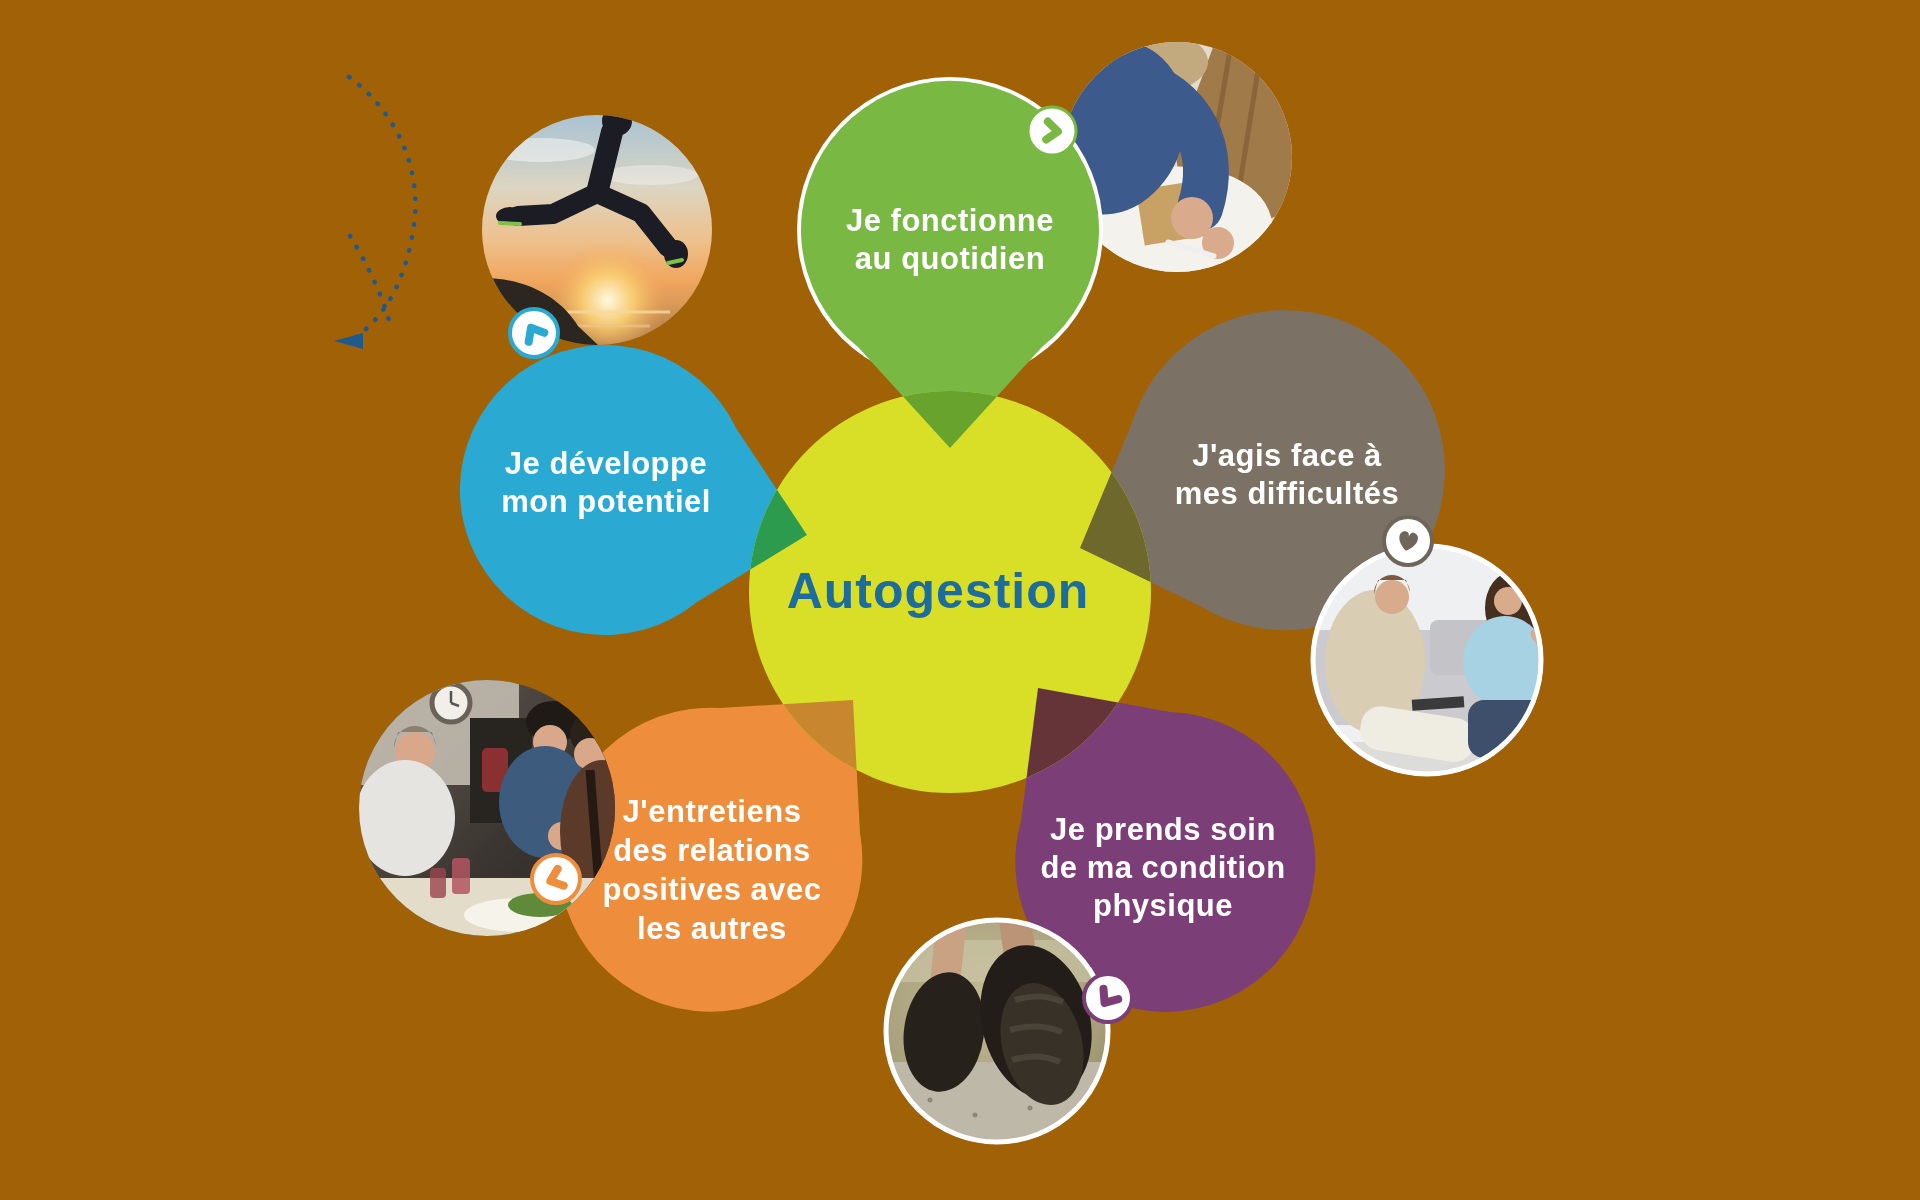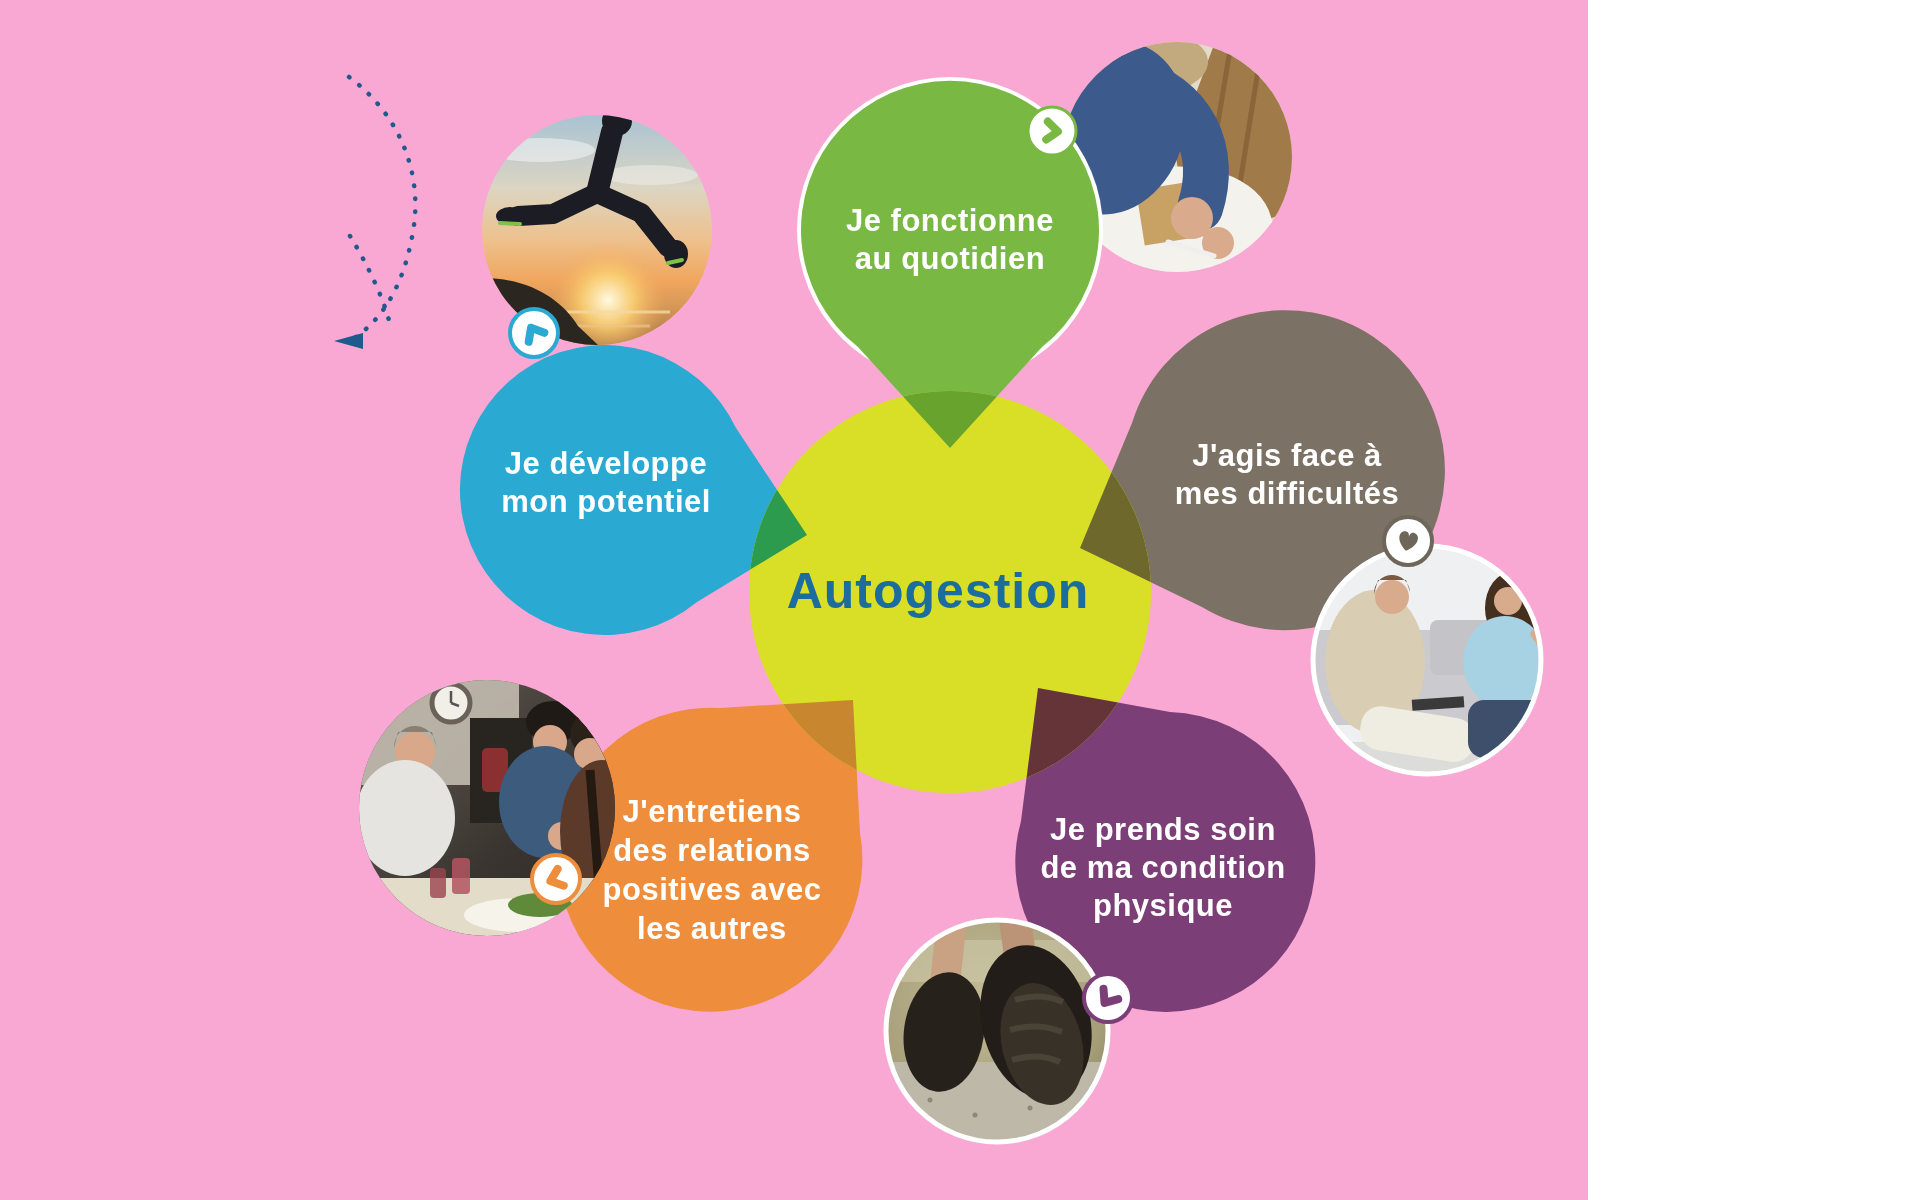--- a/index.html
+++ b/index.html
@@ -1,16 +1,16 @@
 <!DOCTYPE html>
 <html><head>
 <meta charset="utf-8">
 <style>
   html,body{margin:0;padding:0;background:#ffffff;}
-  .stage{position:relative;width:1588px;height:1200px;background:#f9a8d4;overflow:hidden;}
+  .stage{position:relative;width:1920px;height:1200px;background:#a16207;overflow:hidden;}
   svg{display:block;}
   .petal-label{font-family:"Liberation Sans",sans-serif;font-weight:700;font-size:31px;fill:#ffffff;text-anchor:middle;letter-spacing:.5px;}
   .center-label{font-family:"Liberation Sans",sans-serif;font-weight:700;font-size:50px;text-anchor:middle;letter-spacing:1px;}
   .dotted{fill:none;stroke-width:4.5;stroke-linecap:round;stroke-dasharray:0.5 12.5;}
   .icon-ring{fill:#ffffff;}
   .chev{fill:none;stroke-width:8;stroke-linecap:round;stroke-linejoin:round;}
 </style>
 </head>
 <body>
 

